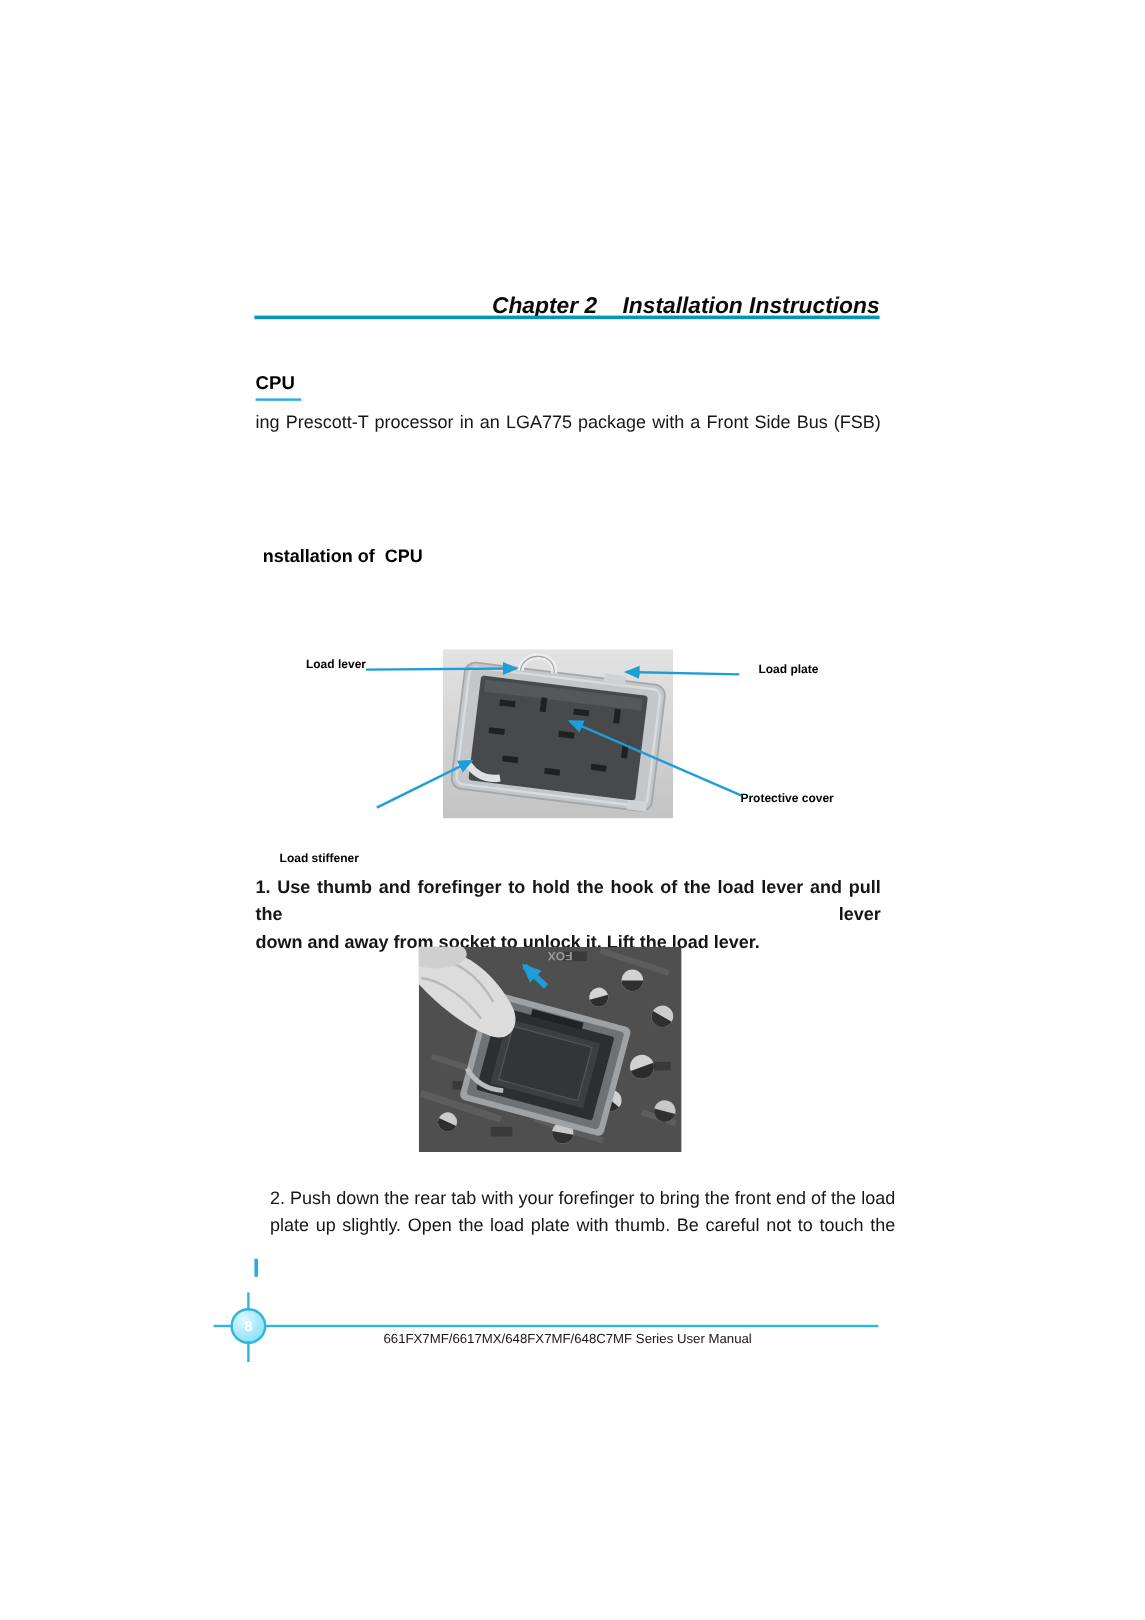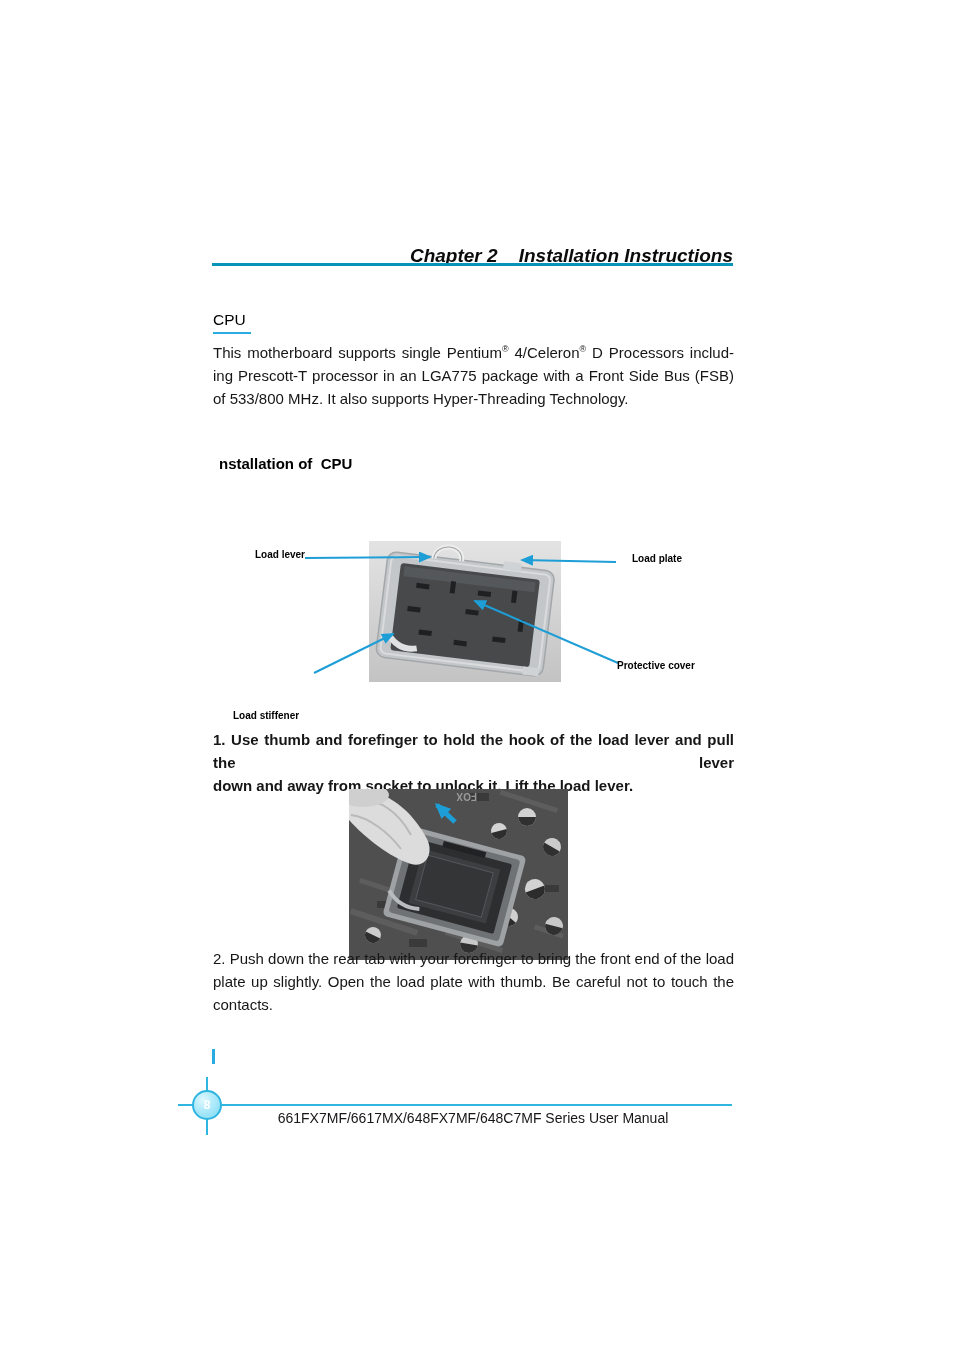--- a/index.html
+++ b/index.html
@@ -5,33 +5,33 @@
   html,body{margin:0;padding:0;background:#ffffff;}
   .page{
     position:relative;width:954px;height:1350px;background:#ffffff;overflow:hidden;
     font-family:"Liberation Sans","DejaVu Sans",sans-serif;color:#141414;
   }
   .abs{position:absolute;}
   
   .hdr-title{top:245px;right:221px;font-size:19px;font-weight:bold;font-style:italic;white-space:pre;color:#0b0b0b;}
   .hdr-rule{left:212px;top:263px;width:521px;height:3px;background:#0894b8;}
   
-  .cpu-title{left:213px;top:311px;font-size:15.5px;font-weight:normal;color:#000;}
+  .cpu-title{left:213px;top:311px;font-size:15.5px;font-weight:bold;color:#000;}
   .cpu-underline{left:213px;top:332px;width:38px;height:2px;background:#2aabe2;}
   .sub-title{left:219px;top:455px;font-size:15px;font-weight:bold;color:#000;white-space:pre;}
   
   .para{left:213px;width:521px;font-size:15px;line-height:23px;color:#161616;}
   .pline{display:block;}
   .just{text-align:justify;text-align-last:justify;}
   .jlast{text-align:left;}
   sup{font-size:9px;line-height:0;}
   .intro{top:341px;}
   .lead{top:496px;}
   .step1{top:728px;font-weight:bold;}
-  .step2{top:947px;}
+  .step2{top:987px;margin-left:12px;}
   
   .fig1{left:200px;top:535px;width:554px;height:166px;}
   .fig1 svg.overlay{position:absolute;left:0;top:0;}
   .fig-label{position:absolute;font-size:10px;font-weight:bold;color:#000;white-space:nowrap;}
   .lbl-lever{top:14px;right:449px;}
   .lbl-plate{left:432px;top:18px;}
   .lbl-stiffener{left:33px;top:148px;margin-top:27px;}
   .lbl-cover{left:417px;top:125px;}
   .photo1{position:absolute;left:169px;top:6px;width:192px;height:141px;}
   
@@ -41,37 +41,35 @@
   
   .foot-vline{left:206px;top:1077px;width:2px;height:58px;background:#2eb5e0;}
   .foot-hline{left:178px;top:1104px;width:554px;height:2px;background:#2eb5e0;}
   .foot-badge{
     left:192px;top:1090px;width:30px;height:30px;border-radius:50%;
     border:2px solid #2eb5e0;box-sizing:border-box;
     background:radial-gradient(circle at 35% 30%, #dff8fe 0%, #aeeafa 45%, #7fd9f2 100%);
     color:#ffffff;font-size:12px;font-weight:bold;display:flex;align-items:center;justify-content:center;
     z-index:2;
   }
-  .foot-text{left:213px;top:1110px;width:520px;text-align:center;font-size:14px;color:#161616;}
+  .foot-text{left:213px;top:1110px;width:520px;text-align:center;font-size:11px;color:#161616;}
 </style>
 </head>
 <body>
 
 <div class="page">
 
   <div class="abs hdr-title">Chapter 2    Installation Instructions</div>
   <div class="abs hdr-rule"></div>
 
   <div class="abs cpu-title">CPU</div>
   <div class="abs cpu-underline"></div>
 
   <div class="abs para intro">
-    <div class="pline just"><span>This motherboard supports single Pentium</span><sup>®</sup><span> 4/Celeron</span><sup>®</sup><span> D Processors includ-</span></div>
     <div class="pline just">ing Prescott-T processor in an LGA775 package with a Front Side Bus (FSB)</div>
-    <div class="pline jlast">of 533/800 MHz. It also supports Hyper-Threading Technology.</div>
   </div>
 
   <div class="abs sub-title">nstallation of  CPU</div>
 
   <div class="abs fig1">
     <div class="photo1">
       <svg width="192" height="141" viewBox="0 0 192 141">
         <defs>
           <linearGradient id="p1bg" x1="0" y1="0" x2="0" y2="1">
             <stop offset="0" stop-color="#e3e3e3"></stop>
@@ -197,21 +195,20 @@
       <path d="M8,12 C30,8 50,24 62,46 M2,26 C20,28 40,44 52,60" fill="none" stroke="#b9b9b9" stroke-width="2"></path>
       <ellipse cx="14" cy="6" rx="26" ry="12" fill="#cfcfcf"></ellipse>
       <text x="128" y="12" font-size="10" font-weight="bold" fill="#9a9a9a" transform="rotate(180 128 8)">FOX</text>
       <line x1="106" y1="33" x2="88" y2="16" stroke="#1e9ed6" stroke-width="5" marker-end="url(#ah2)"></line>
     </svg>
   </div>
 
   <div class="abs para step2">
     <div class="pline just">2. Push down the rear tab with your forefinger to bring the front end of the load</div>
     <div class="pline just">plate up slightly. Open the load plate with thumb. Be careful not to touch the</div>
-    <div class="pline jlast">contacts.</div>
   </div>
   <div class="abs caret"></div>
 
   <div class="abs foot-vline"></div>
   <div class="abs foot-hline"></div>
   <div class="abs foot-badge">8</div>
   <div class="abs foot-text">661FX7MF/6617MX/648FX7MF/648C7MF Series User Manual</div>
 
 </div>
 

